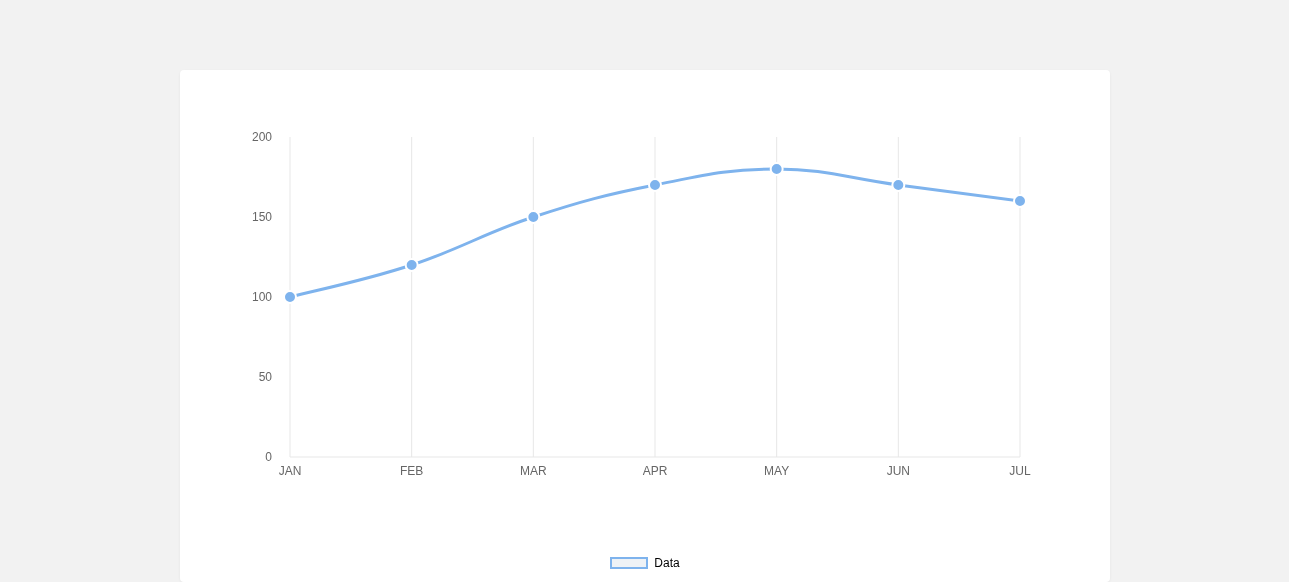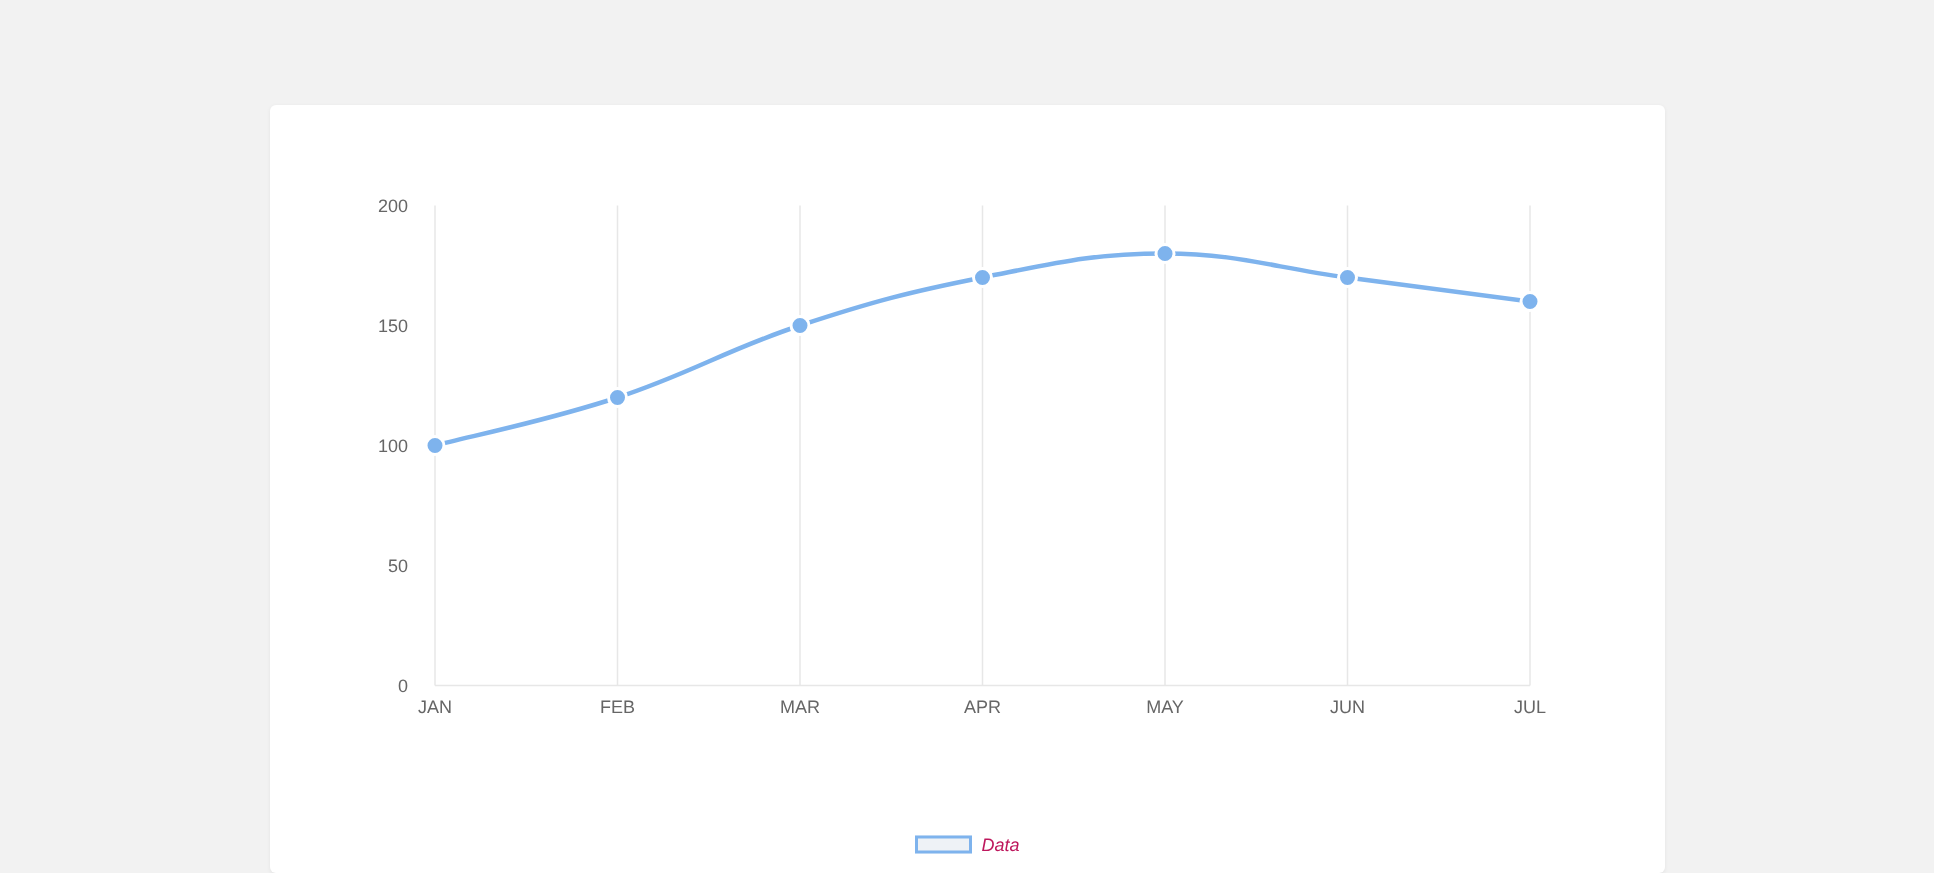--- a/index.html
+++ b/index.html
@@ -39,21 +39,21 @@
     align-items: center;
     gap: 6px;
   }
   .legend-swatch {
     width: 38px;
     height: 12px;
     background: #eef2f6;
     border: 2px solid #7eb3ed;
     box-sizing: border-box;
   }
-  .legend-label { color: #be185d; font-style: italic; }
+  .legend-label { color: #000000; }
   .tick-label { fill: #666; font-size: 12px; }
 </style>
 </head>
 <body>
 
 <div class="card">
 
   <div class="plot">
     <svg id="chart-svg" width="750" height="350" viewBox="0 0 750 350" overflow="visible">
         <line x1="10" y1="10" x2="10" y2="330" stroke="#e7e7e7" stroke-width="1"></line>

